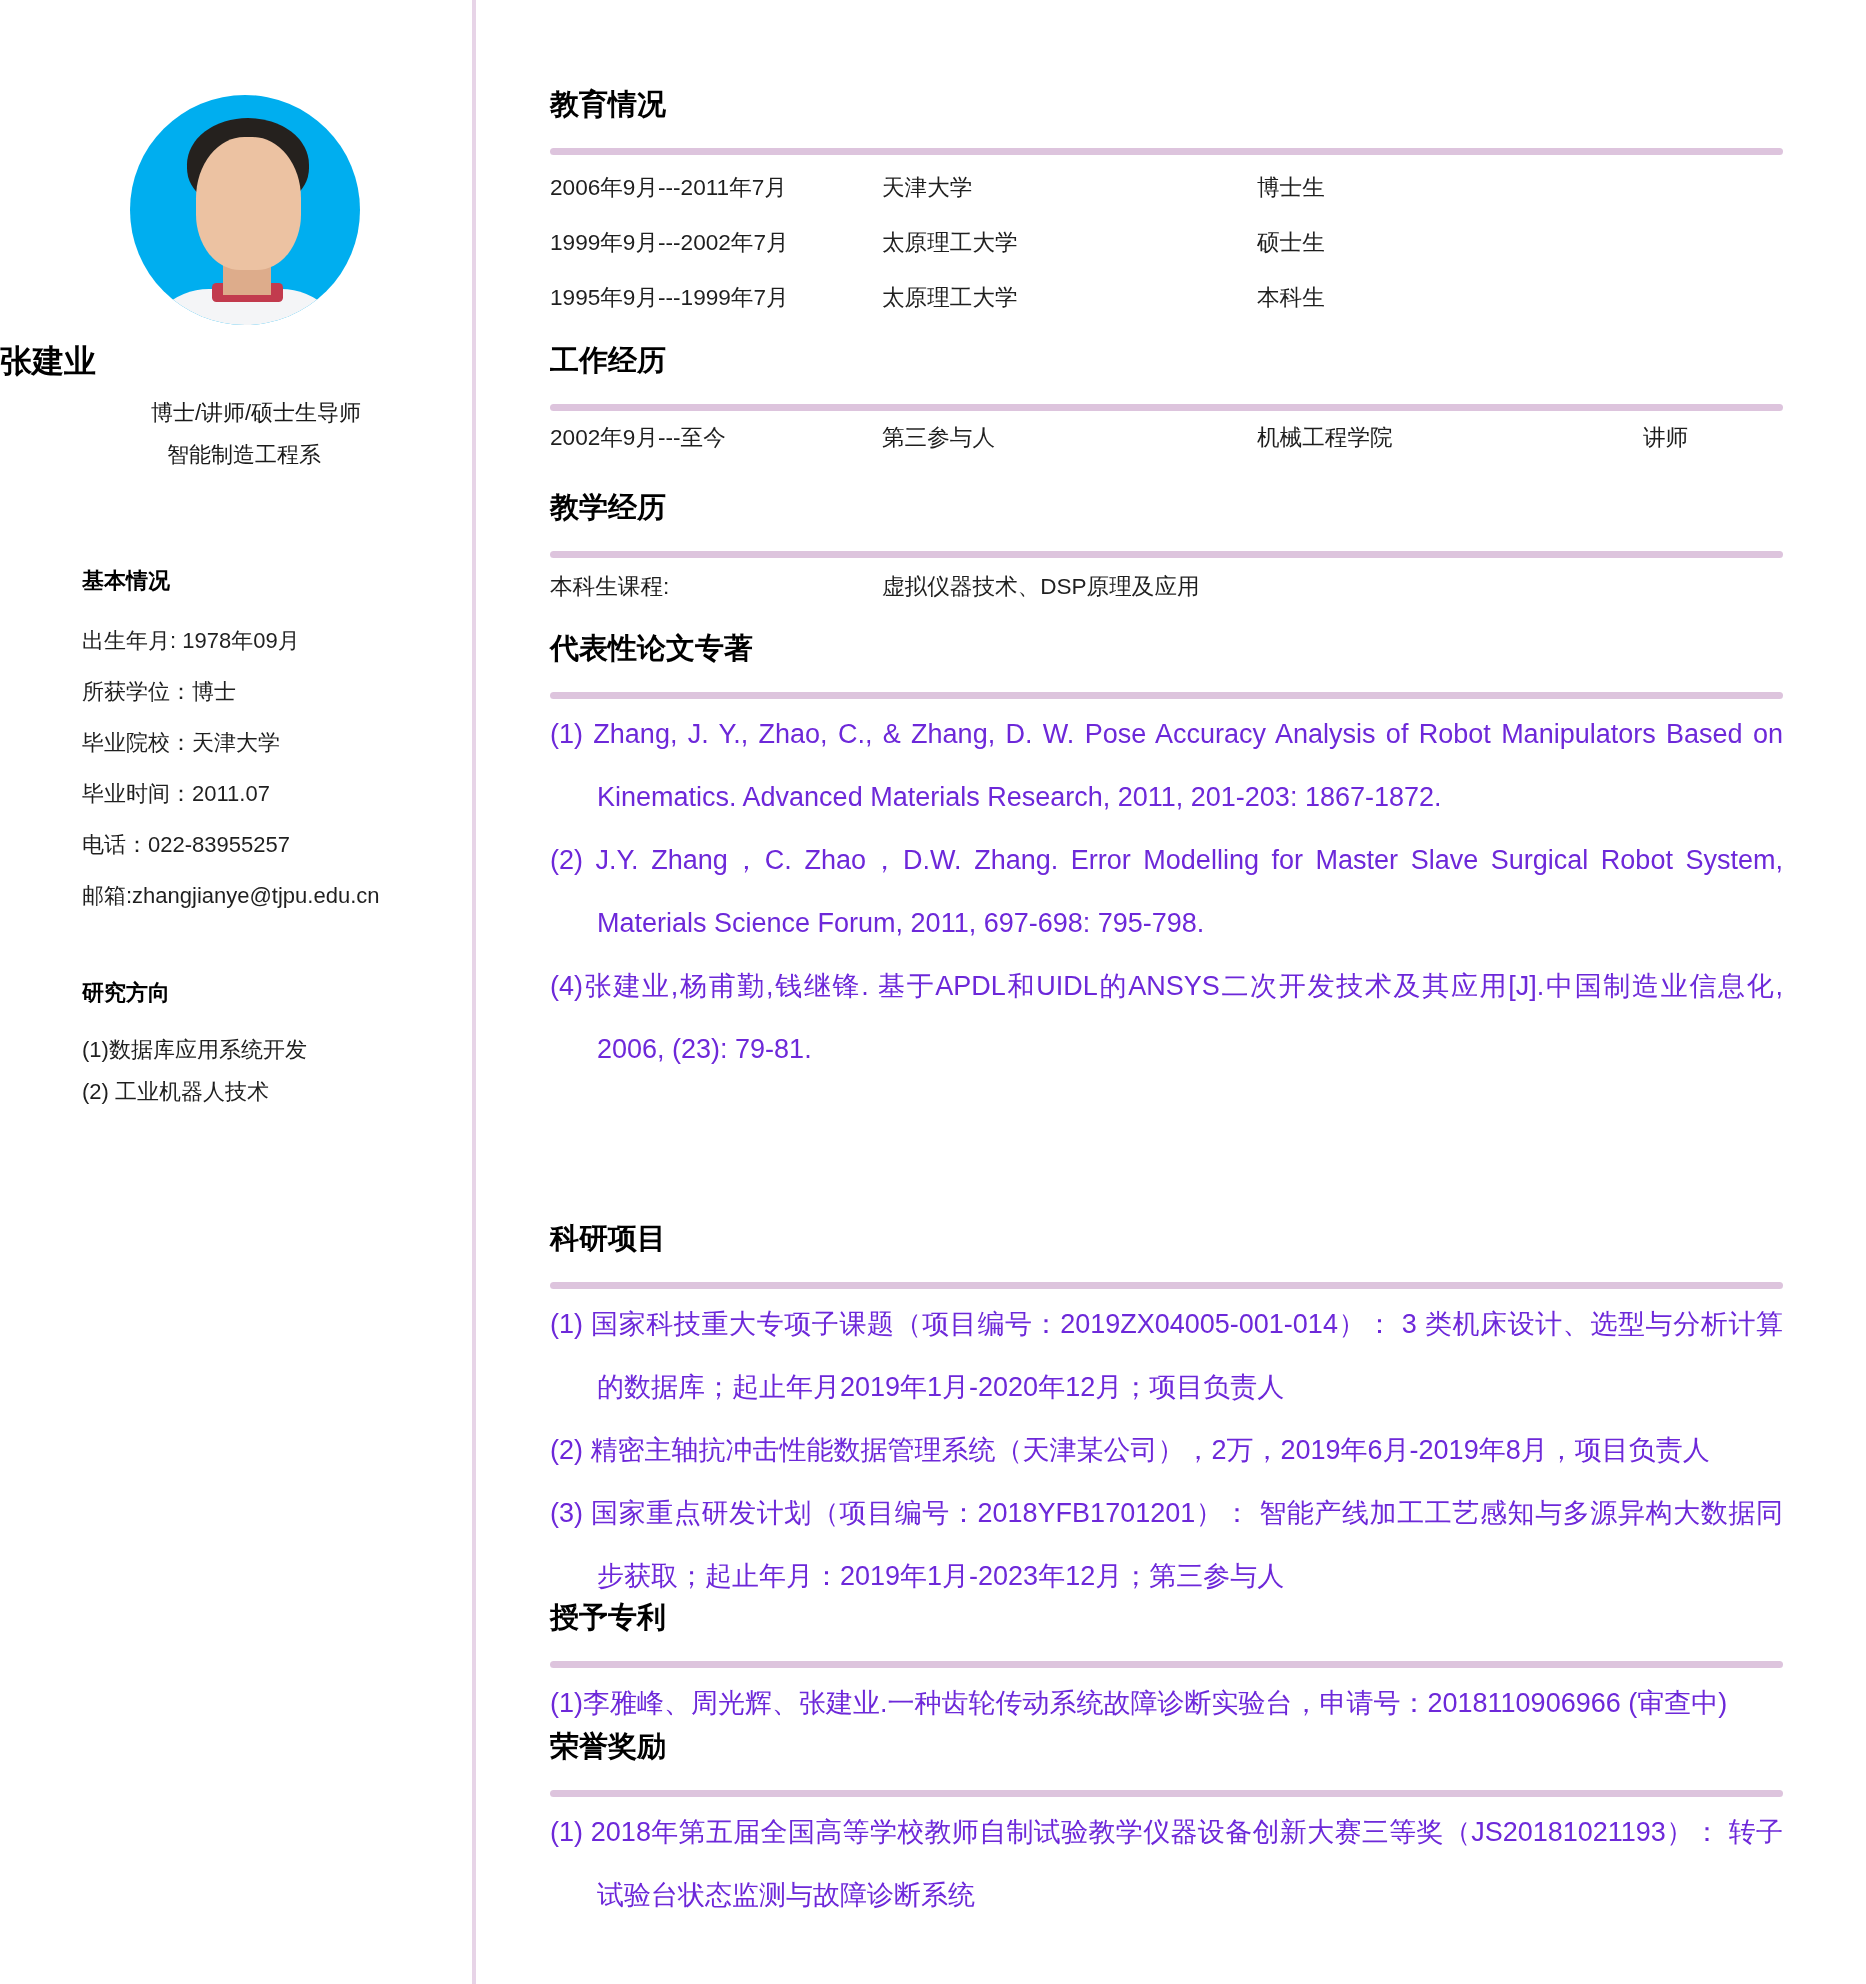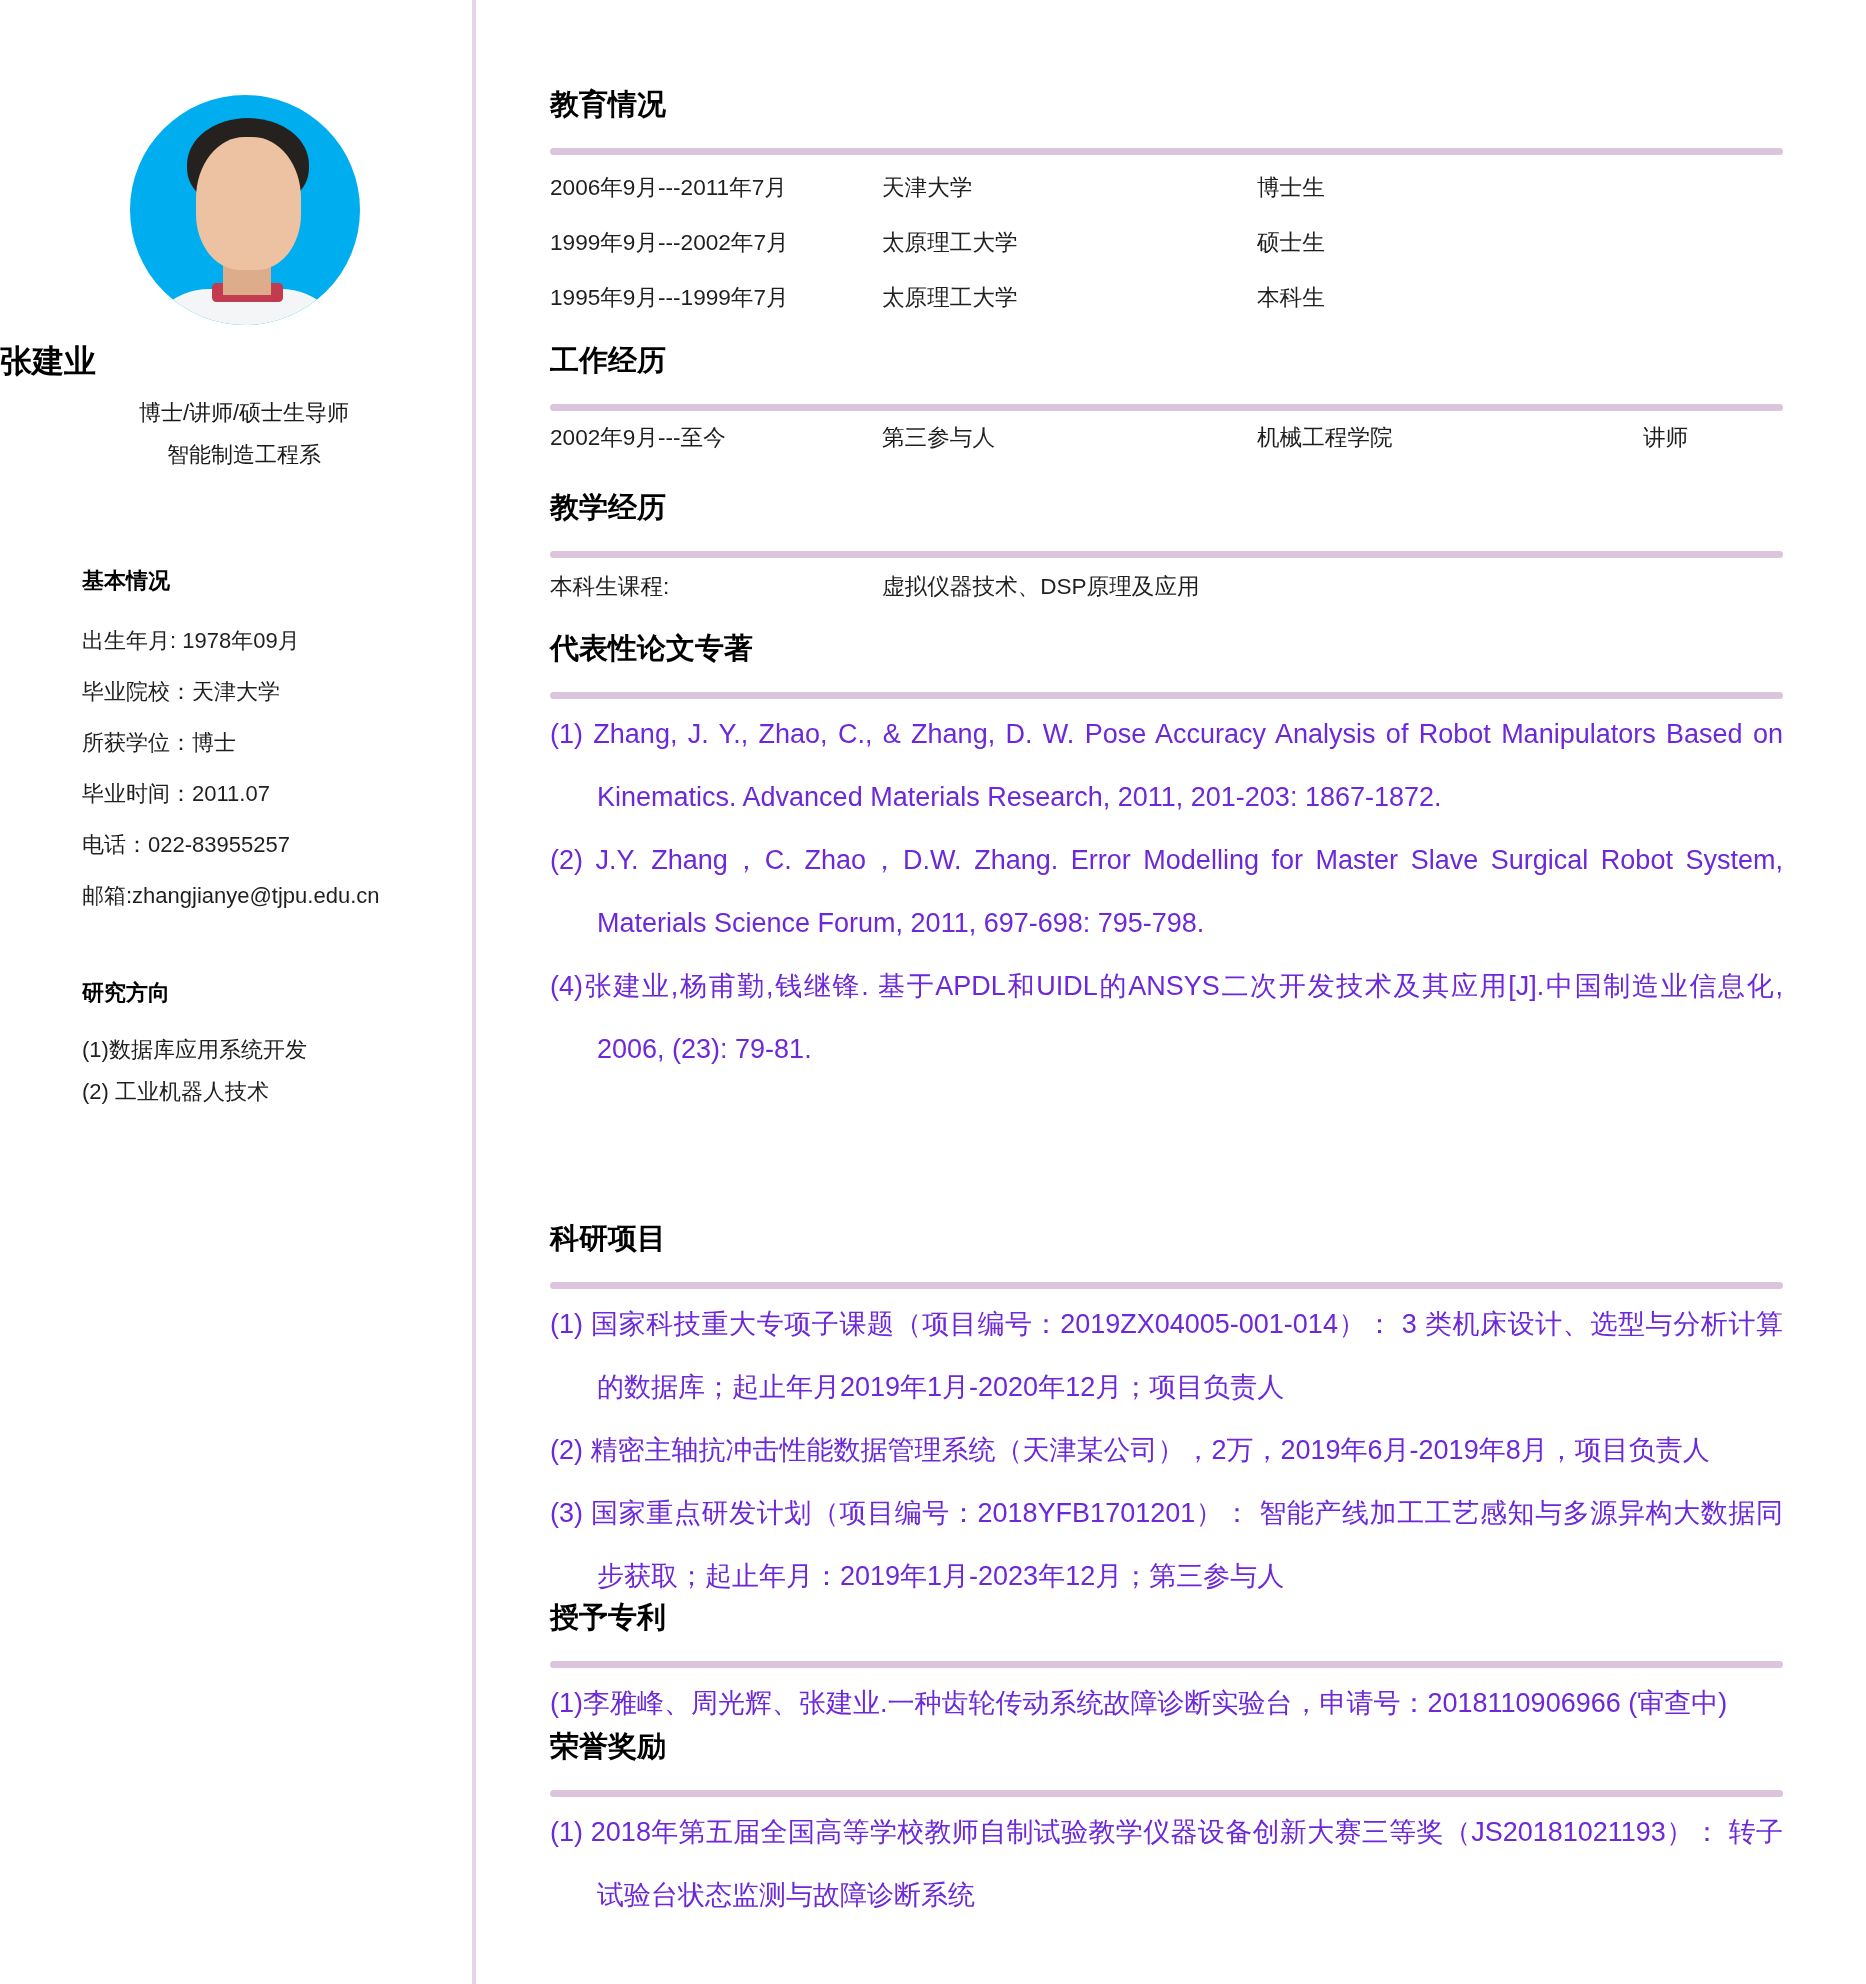--- a/index.html
+++ b/index.html
@@ -17,21 +17,21 @@
     position:absolute; left:130px; top:95px; width:230px; height:230px;
     border-radius:50%; background:#00aeef; overflow:hidden;
   }
   .p-hair { position:absolute; left:57px; top:23px; width:122px; height:93px; background:#25211e; border-radius:50% 50% 46% 46%; }
   .p-face { position:absolute; left:66px; top:42px; width:105px; height:133px; background:#ecc2a2; border-radius:46% 46% 42% 42%; }
   .p-neck { position:absolute; left:93px; top:162px; width:48px; height:38px; background:#ddac8b; }
   .p-collar { position:absolute; left:82px; top:188px; width:71px; height:19px; background:#c23b4e; border-radius:4.4px; }
   .p-shirt { position:absolute; left:13px; top:194px; width:204px; height:66px; background:#f4f5f7; border-radius:95px 95px 0 0; }
 
   .name-block { position:absolute; left:0; top:341px; width:488px; text-align:left; font-size:32px; line-height:41px; font-weight:bold; color:#000; }
-  .sub1 { position:absolute; left:0; top:397px; width:488px; text-align:center; font-size:22px; line-height:32px; color:#1a1a1a; }
+  .sub1 { position:absolute; left:12px; top:397px; width:488px; text-align:center; font-size:22px; line-height:32px; color:#1a1a1a; }
   .sub2 { position:absolute; left:0; top:439px; width:488px; text-align:center; font-size:22px; line-height:32px; color:#1a1a1a; }
 
   .side-h { position:absolute; left:82px; font-size:22px; line-height:35px; font-weight:bold; color:#000; }
   .side-list { position:absolute; left:82px; width:379px; font-size:22px; color:#1f1f1f; }
   .side-list .row { height:51px; line-height:32px; }
   .side-list.tight .row { height:42px; line-height:32px; }
 
   
   .msec { position:absolute; left:550px; width:1233px; }
   .sec-h { font-size:29px; line-height:35px; font-weight:bold; color:#000; margin:0; }
@@ -68,22 +68,22 @@
       <div class="p-face"></div>
     </div>
 
     <div class="name-block">张建业</div>
     <div class="sub1">博士/讲师/硕士生导师</div>
     <div class="sub2">智能制造工程系</div>
 
     <div class="side-h" style="top:563px;">基本情况</div>
     <div class="side-list" style="top:625px;">
       <div class="row">出生年月: 1978年09月</div>
+      <div class="row">所获学位：博士</div>
       <div class="row">毕业院校：天津大学</div>
-      <div class="row">所获学位：博士</div>
       <div class="row">毕业时间：2011.07</div>
       <div class="row">电话：022-83955257</div>
       <div class="row">邮箱:zhangjianye@tjpu.edu.cn</div>
     </div>
 
     <div class="side-h" style="top:975px;">研究方向</div>
     <div class="side-list tight" style="top:1034px;">
       <div class="row">(1)数据库应用系统开发</div>
       <div class="row">(2) 工业机器人技术</div>
     </div>

